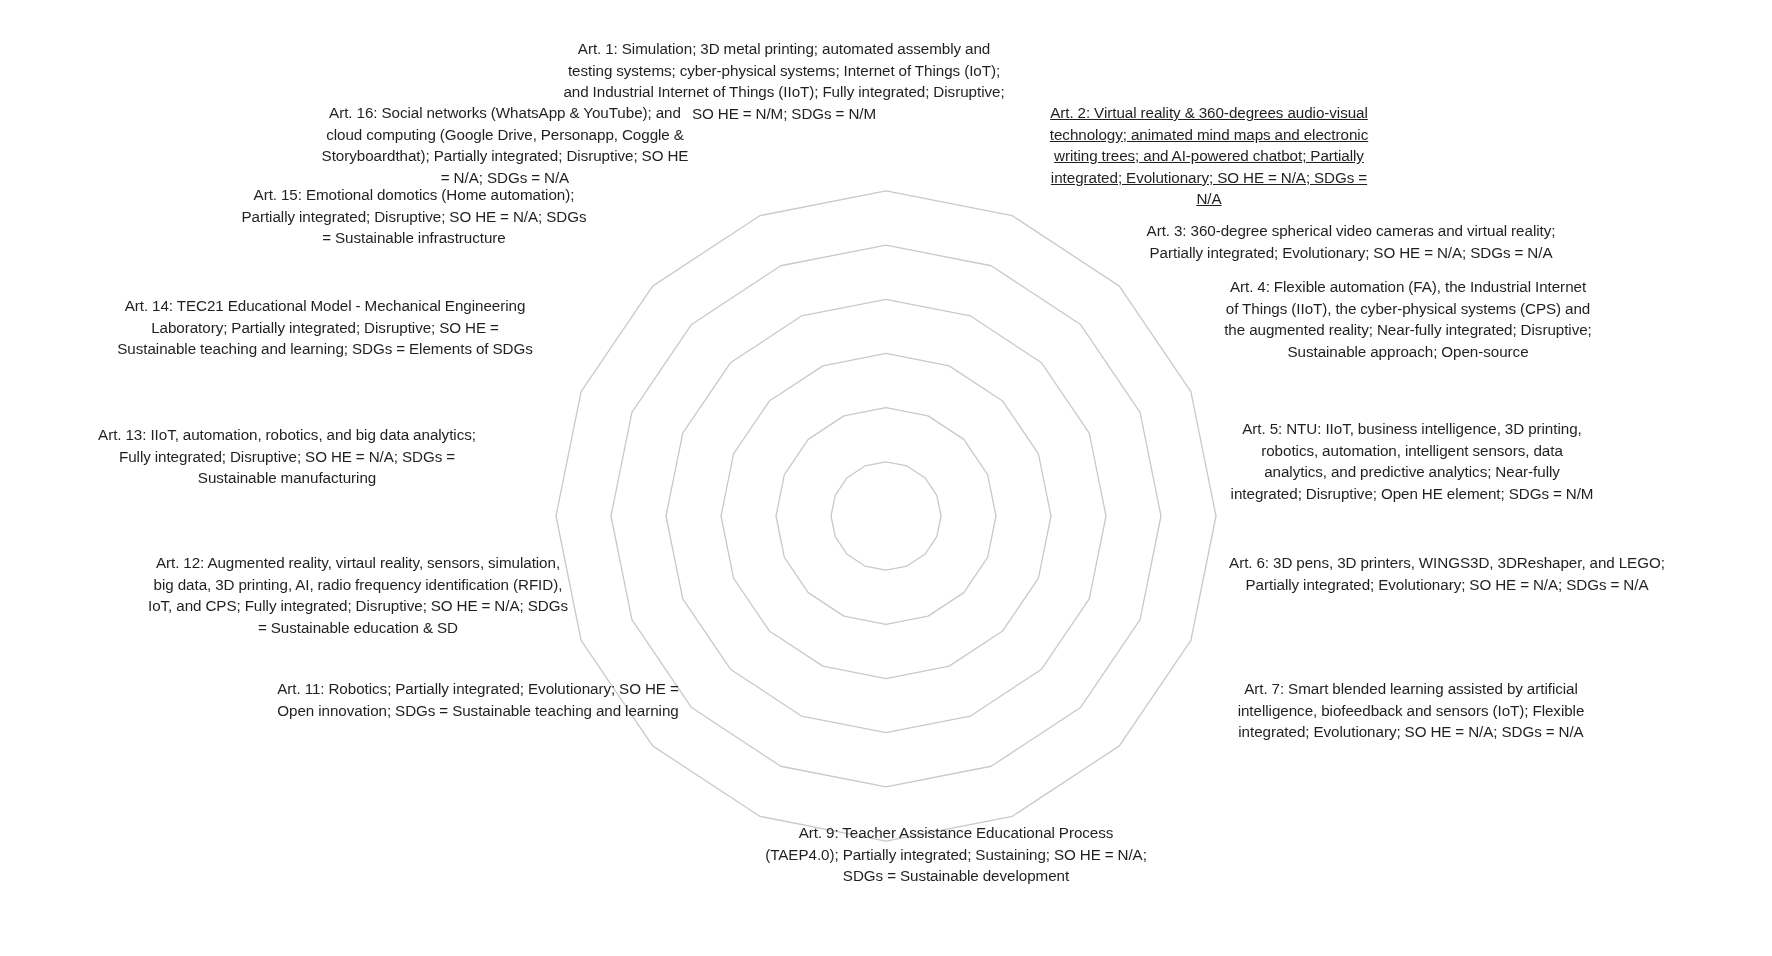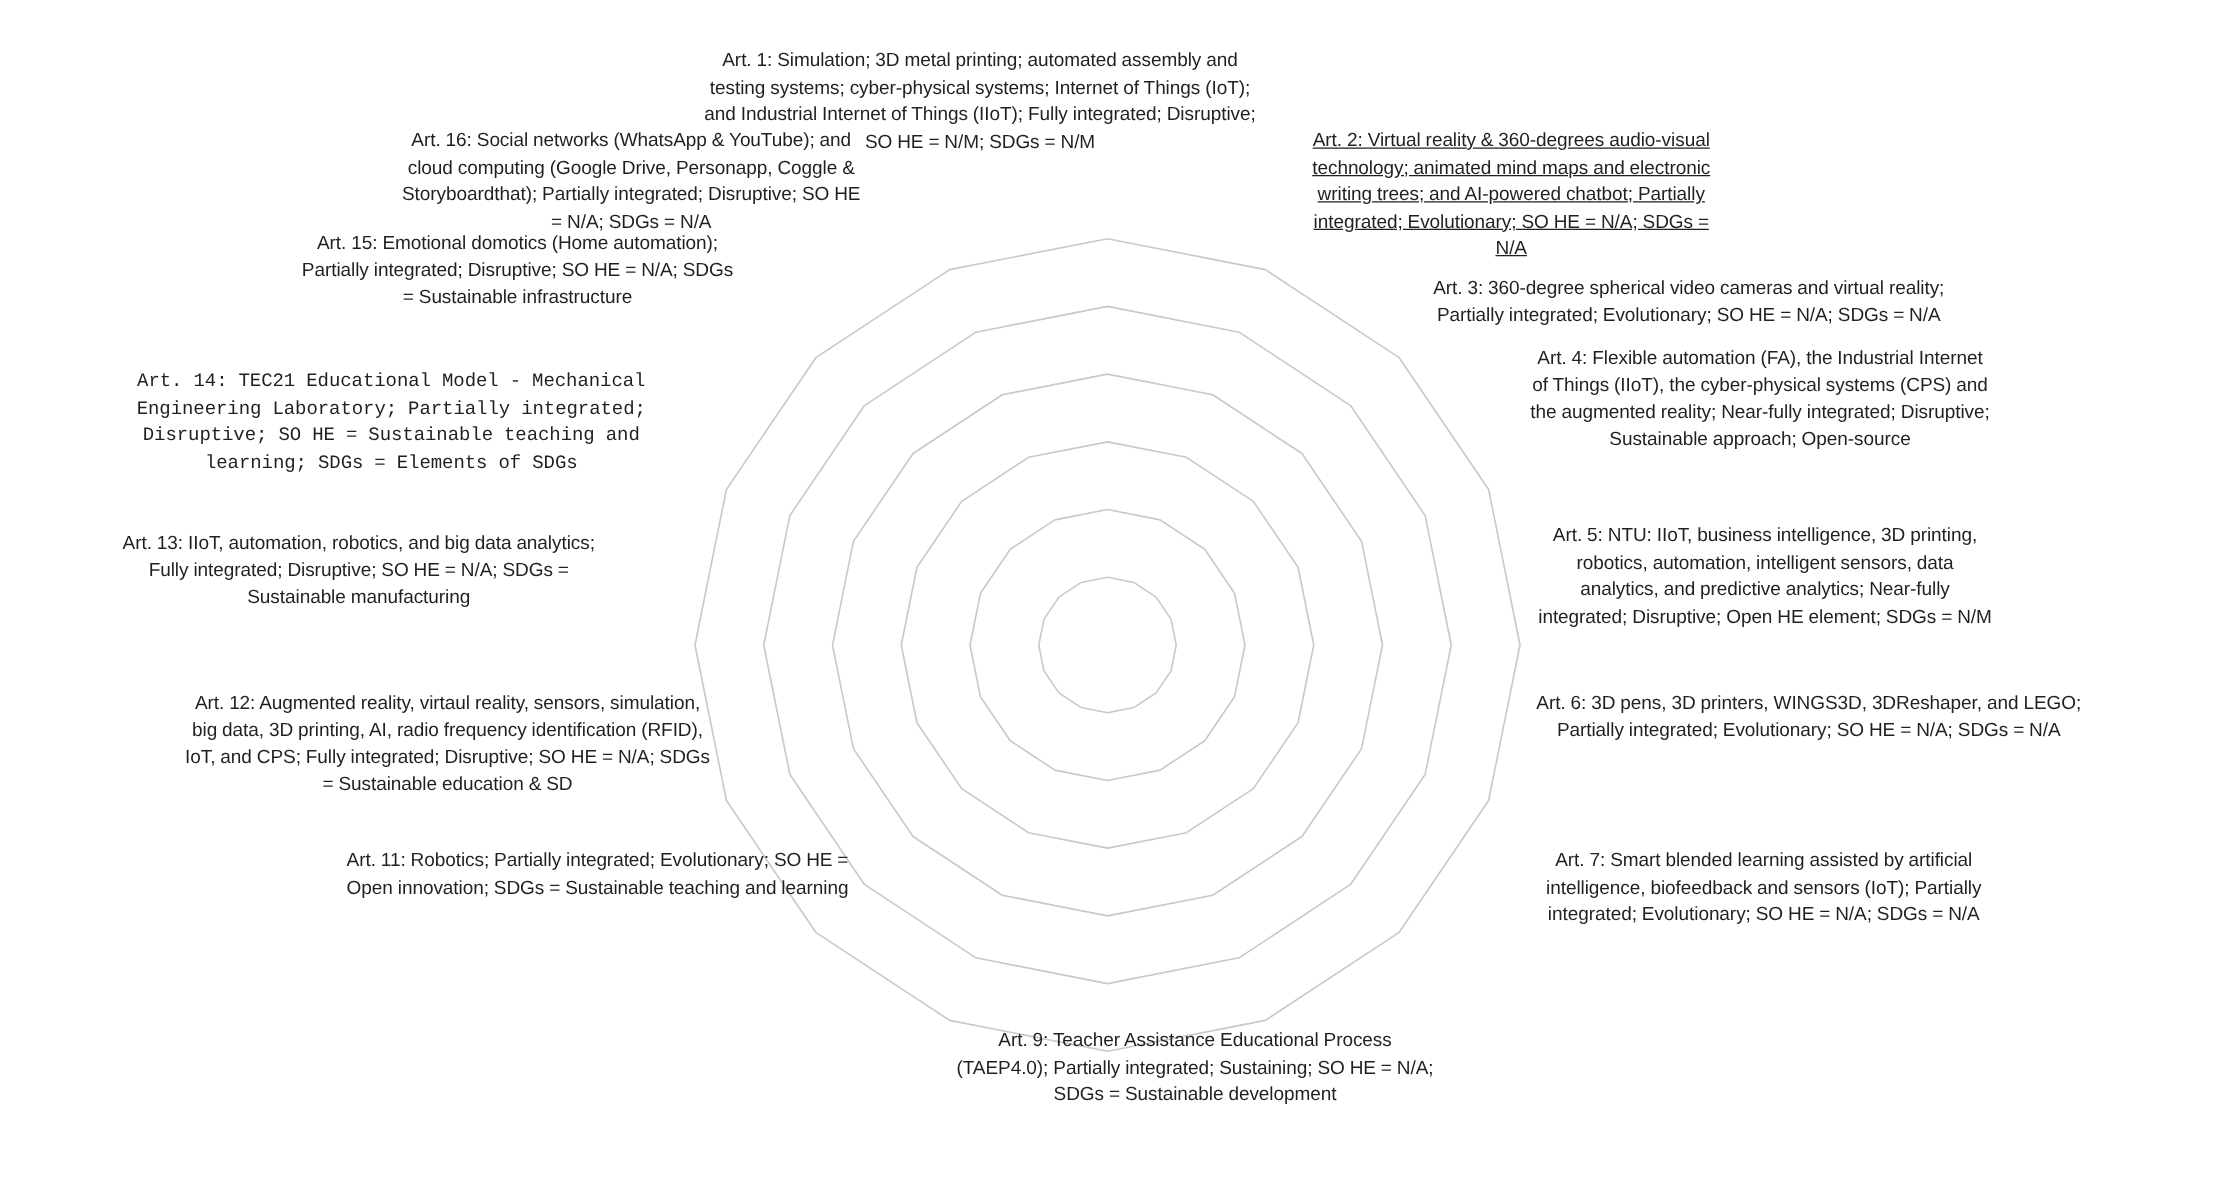--- a/index.html
+++ b/index.html
@@ -58,31 +58,31 @@
   <div class="axis-label" style="left:1040px; top:62px; width:338px;text-decoration:underline;">Art. 2: Virtual reality &amp; 360-degrees audio-visual technology; animated mind maps and electronic writing trees; and AI-powered chatbot; Partially integrated; Evolutionary; SO HE = N/A; SDGs = N/A</div>
 
   <div class="axis-label" style="left:1128px; top:180px; width:446px;text-align:center;">Art. 3: 360-degree spherical video cameras and virtual reality; Partially integrated; Evolutionary; SO HE = N/A; SDGs = N/A</div>
 
   <div class="axis-label" style="left:1222px; top:236px; width:372px;">Art. 4:  Flexible automation (FA), the Industrial Internet of Things (IIoT), the cyber-physical systems (CPS) and the augmented reality; Near-fully integrated; Disruptive; Sustainable approach; Open-source</div>
 
   <div class="axis-label" style="left:1228px; top:378px; width:368px;">Art. 5: NTU: IIoT, business intelligence, 3D printing, robotics, automation, intelligent sensors, data analytics, and predictive analytics; Near-fully integrated; Disruptive; Open HE element; SDGs = N/M</div>
 
   <div class="axis-label" style="left:1212px; top:512px; width:470px;">Art. 6: 3D pens, 3D printers, WINGS3D, 3DReshaper, and LEGO; Partially integrated; Evolutionary; SO HE = N/A; SDGs = N/A</div>
 
-  <div class="axis-label" style="left:1214px; top:638px; width:394px;">Art. 7:  Smart blended learning assisted by artificial intelligence, biofeedback and sensors (IoT); Partially integrated; Evolutionary; SO HE = N/A; SDGs = N/A</div>
+  <div class="axis-label" style="left:1214px; top:638px; width:394px;">Art. 7:  Smart blended learning assisted by artificial intelligence, biofeedback and sensors (IoT); Flexible integrated; Evolutionary; SO HE = N/A; SDGs = N/A</div>
 
 
   <div class="axis-label" style="left:760px; top:782px; width:392px;">Art. 9: Teacher Assistance Educational Process (TAEP4.0); Partially integrated; Sustaining; SO HE = N/A; SDGs = Sustainable development</div>
 
 
   <div class="axis-label" style="left:268px; top:638px; width:420px;">Art. 11: Robotics; Partially integrated; Evolutionary; SO HE = Open innovation; SDGs = Sustainable teaching and learning</div>
 
   <div class="axis-label" style="left:148px; top:512px; width:420px;">Art. 12:  Augmented reality, virtaul reality, sensors, simulation, big data, 3D printing, AI, radio frequency identification (RFID), IoT, and CPS; Fully integrated; Disruptive; SO HE = N/A; SDGs = Sustainable education &amp; SD</div>
 
   <div class="axis-label" style="left:84px; top:384px; width:406px;">Art. 13: IIoT, automation, robotics, and big data analytics; Fully integrated; Disruptive; SO HE = N/A; SDGs = Sustainable manufacturing</div>
 
-  <div class="axis-label" style="left:104px; top:255px; width:418px;font-family:Liberation Mono, monospace;">Art. 14:  TEC21 Educational Model - Mechanical Engineering Laboratory; Partially integrated; Disruptive; SO HE = Sustainable teaching and learning; SDGs = Elements of SDGs</div>
+  <div class="axis-label" style="left:116px; top:255px; width:418px;">Art. 14:  TEC21 Educational Model - Mechanical Engineering Laboratory; Partially integrated; Disruptive; SO HE = Sustainable teaching and learning; SDGs = Elements of SDGs</div>
 
   <div class="axis-label" style="left:236px; top:144px; width:356px;text-align:center;">Art. 15:  Emotional domotics (Home automation); Partially integrated; Disruptive; SO HE = N/A; SDGs = Sustainable infrastructure</div>
 
   <div class="axis-label" style="left:318px; top:62px; width:374px;">Art. 16: Social networks (WhatsApp &amp; YouTube); and cloud computing (Google Drive, Personapp, Coggle &amp; Storyboardthat); Partially integrated; Disruptive; SO HE = N/A; SDGs = N/A</div>
 
 </div>
 
 </body></html>

